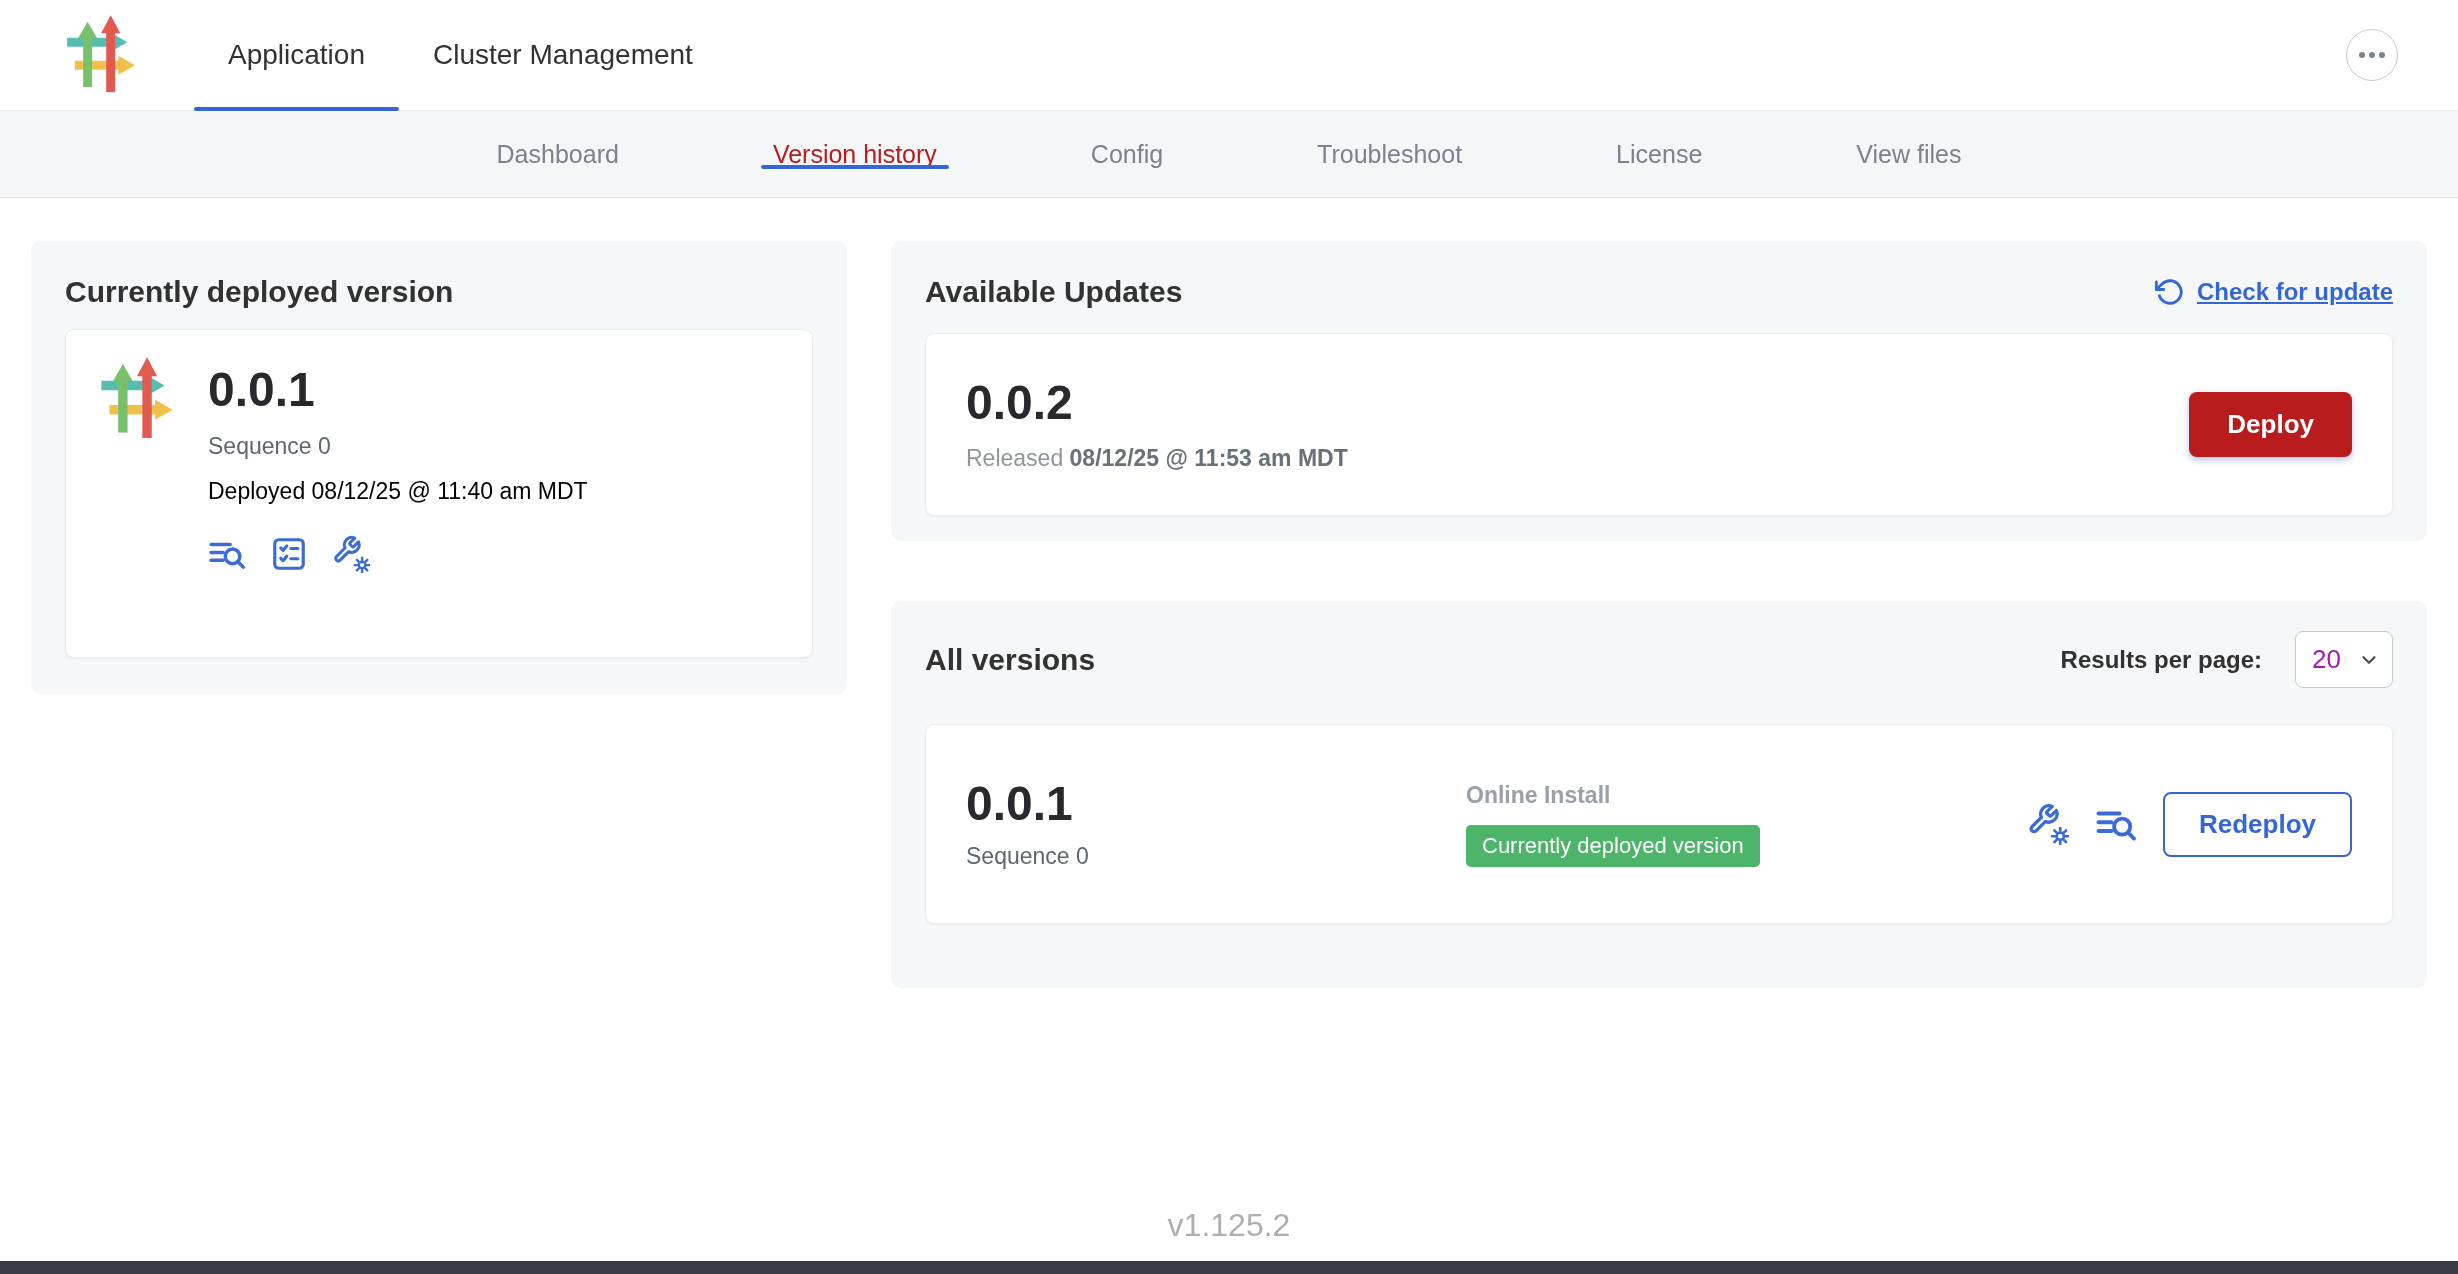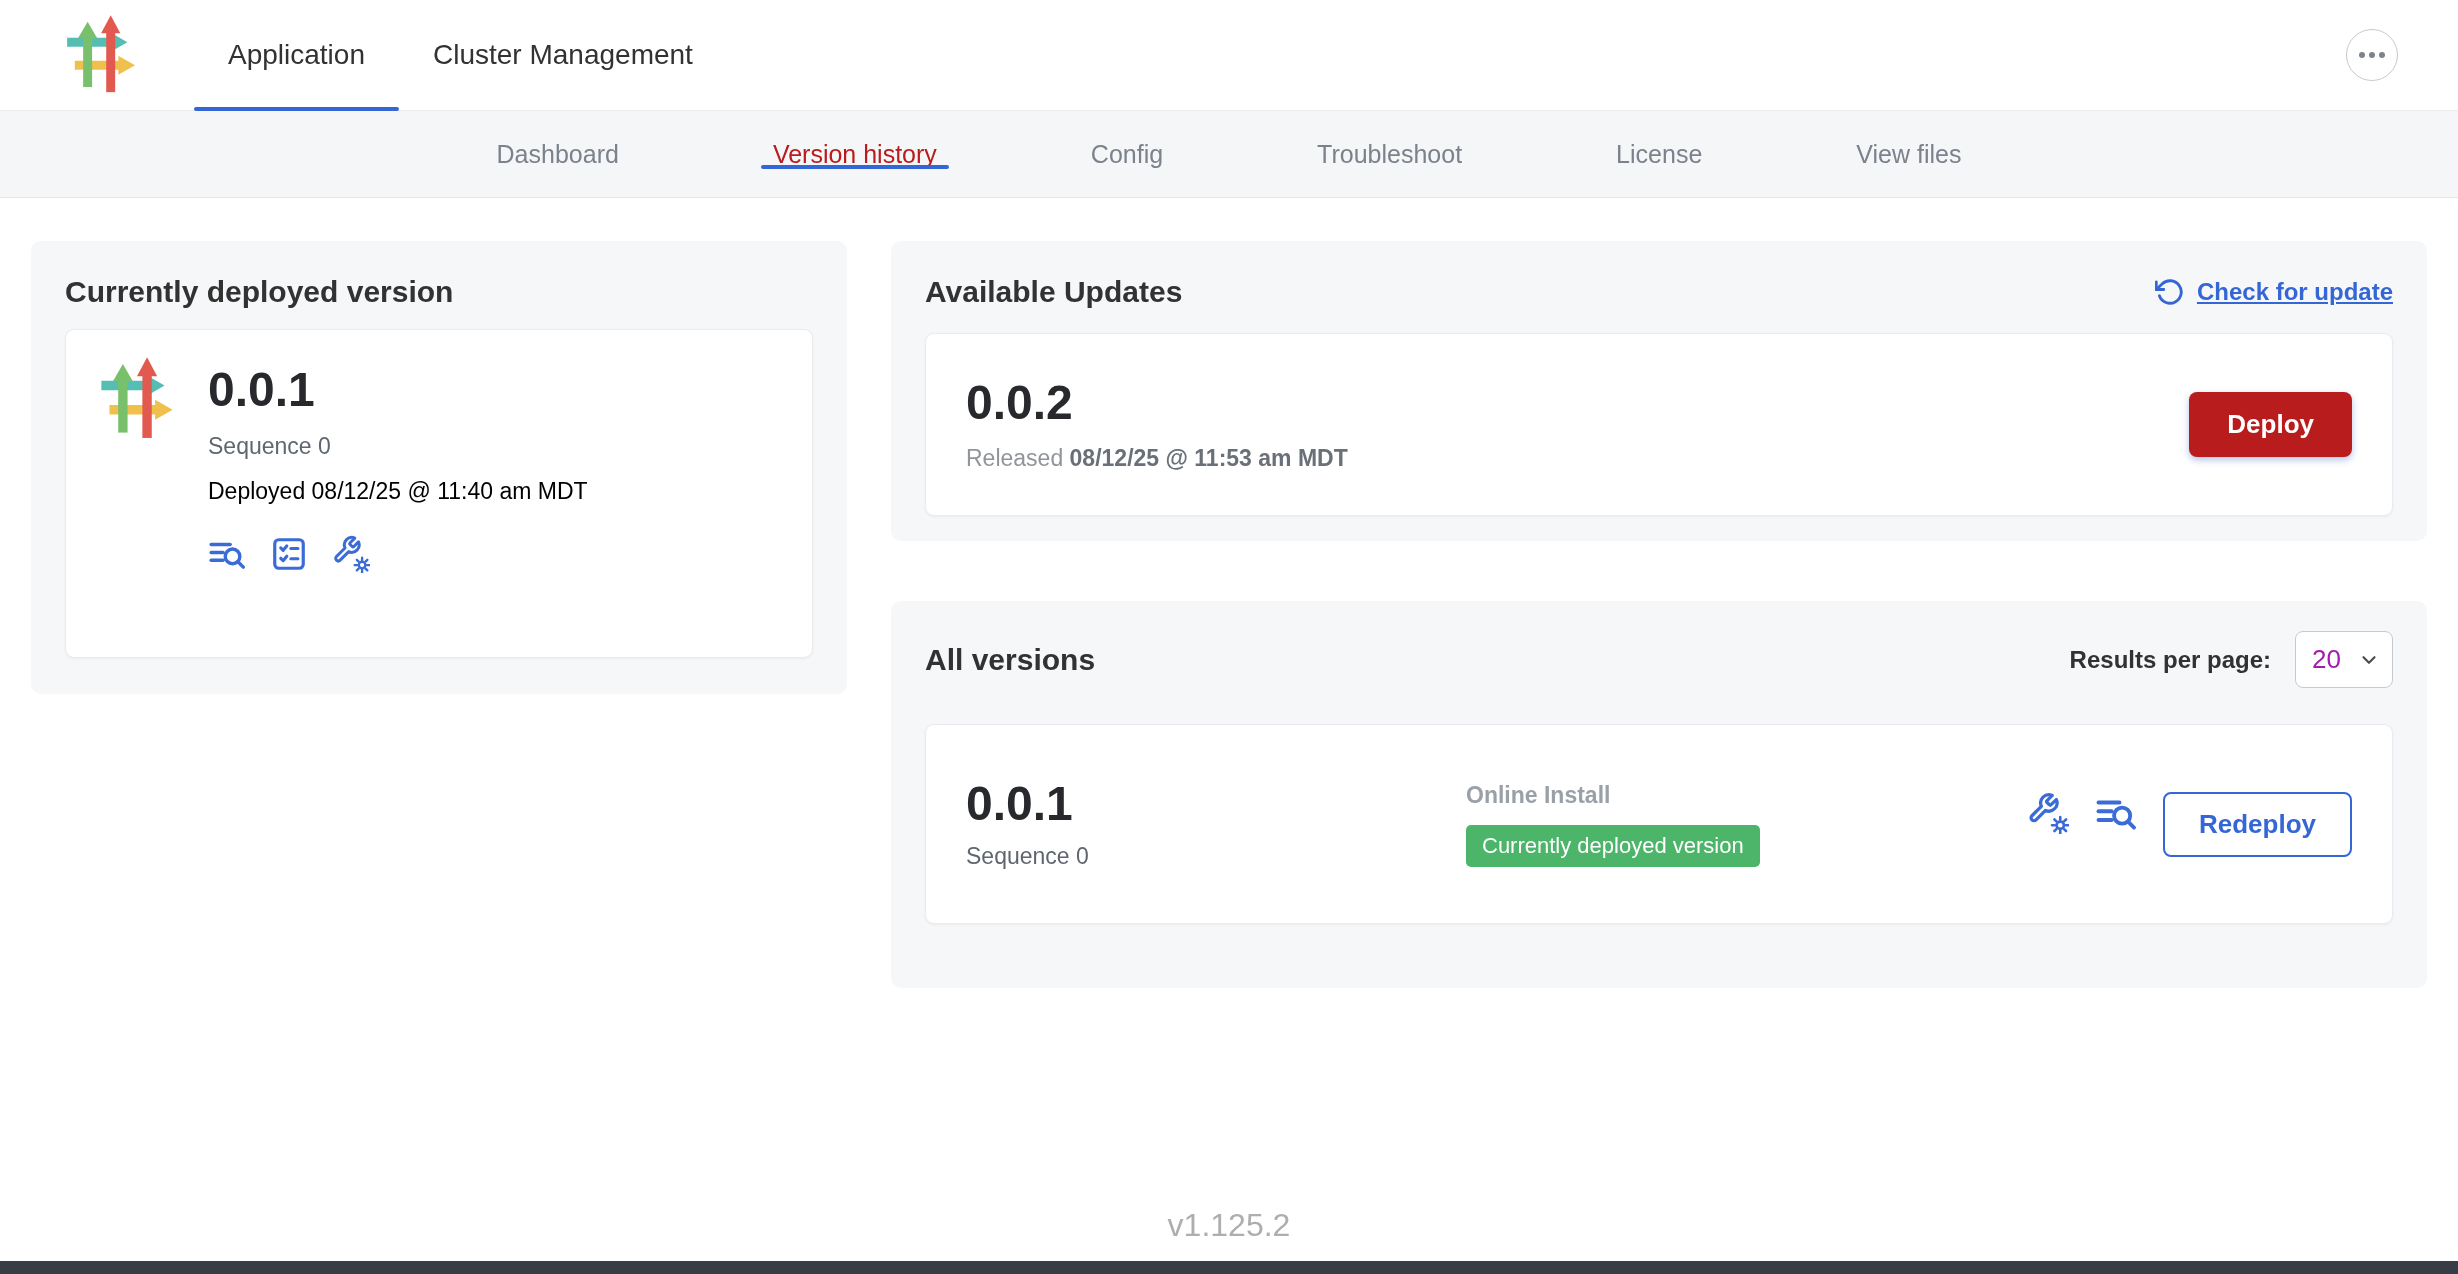--- a/index.html
+++ b/index.html
@@ -95,21 +95,21 @@
   .released { font-size: 23px; color: #8f959b; margin-top: 16px; }
   .released b { color: #6a7077; }
   .deploy-btn {
     background: #b91c1c; color: #fff; border: none; border-radius: 8px;
     font-size: 26px; font-weight: 700; padding: 17px 38px;
     font-family: "Liberation Sans", sans-serif;
     box-shadow: 0 3px 7px rgba(42,84,186,0.35); cursor: pointer;
   }
 
   .versions-card { margin-top: 60px; height: 387px; padding: 30px 34px 34px 34px; }
-  .per-page { display: flex; align-items: center; gap: 24px; }
+  .per-page { display: flex; align-items: center; gap: 33px; }
   .pp-label { font-size: 24px; font-weight: 700; color: #323232; }
   .select {
     width: 98px; height: 57px; background: #fff;
     border: 1px solid #c7cacf; border-radius: 8px;
     display: flex; align-items: center; justify-content: space-between;
     padding: 0 12px 0 16px; font-size: 26px; color: #a21caf; cursor: pointer;
   }
 
   .version-row {
     margin-top: 36px; height: 200px; padding: 28px 40px;
@@ -117,21 +117,21 @@
   }
   .vr-left { width: 500px; flex: none; }
   .vr-left .sequence { margin-top: 12px; }
   .vr-mid { flex: 1; }
   .install-type { font-size: 23px; font-weight: 700; color: #9aa0a7; }
   .badge {
     display: inline-block; margin-top: 16px;
     background: #4cb569; color: #fff; font-size: 22px;
     padding: 8px 16px; border-radius: 5px;
   }
-  .vr-right { display: flex; align-items: flex-start; gap: 26px; margin-left: auto; }
+  .vr-right { display: flex; align-items: center; gap: 26px; margin-left: auto; }
   .redeploy-btn {
     background: #fff; color: #3566d6; border: 2px solid #3566d6; border-radius: 8px;
     font-size: 26px; font-weight: 700; padding: 15px 34px;
     font-family: "Liberation Sans", sans-serif; cursor: pointer;
   }
 
   
   .footer-version {
     position: absolute; bottom: 30px; left: 0; right: 0;
     text-align: center; color: #aeaeae; font-size: 32px;

